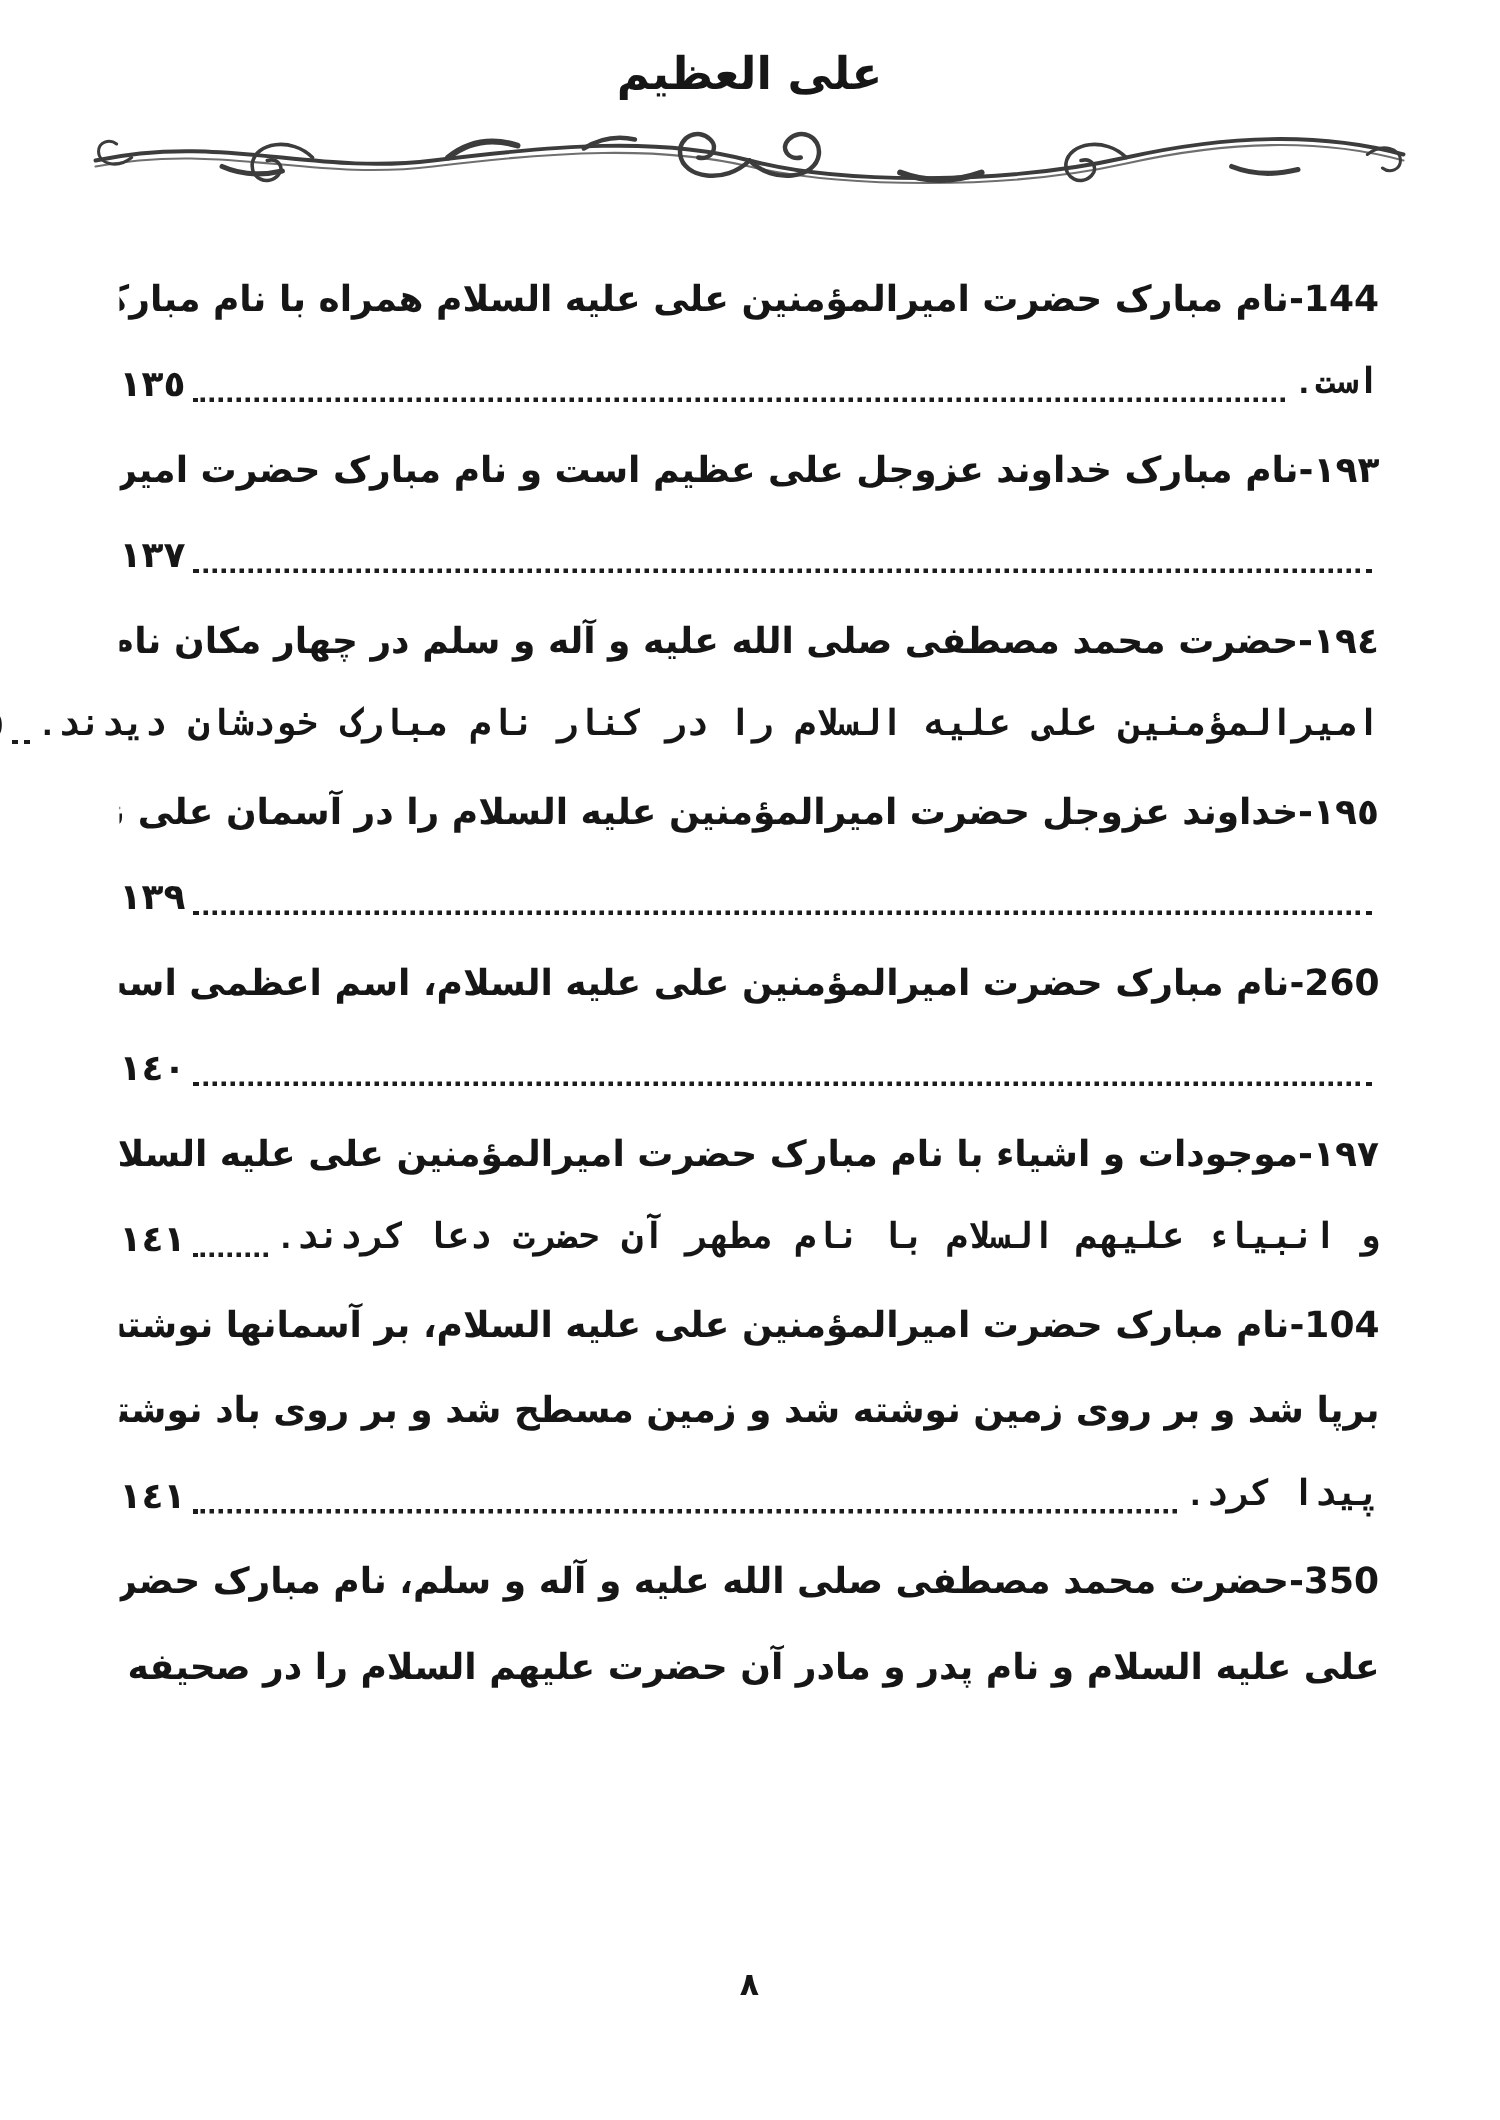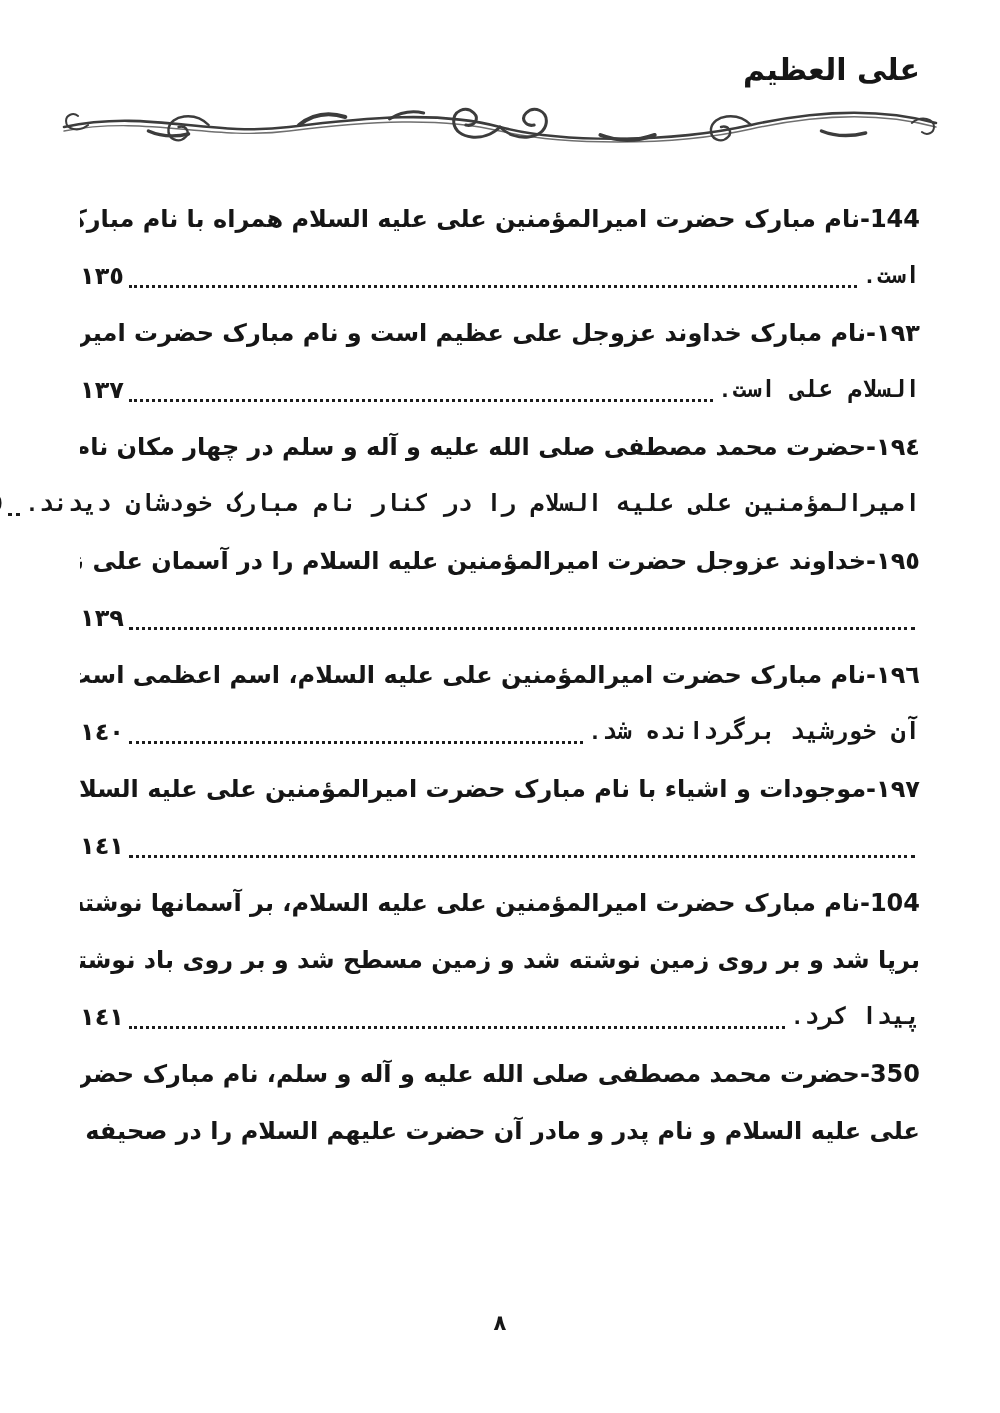--- a/index.html
+++ b/index.html
@@ -9,21 +9,22 @@
     height: 1413px;
     margin: 0 auto;
     background: #ffffff;
     color: #161616;
     font-family: "DejaVu Sans", sans-serif;
     overflow: hidden;
     direction: rtl;
   }
   .inner { padding: 0 80px; }
   .title {
-    padding-top: 52px;
+    padding-top: 32px;
+    text-align: center;
     font-size: 30px;
     font-weight: 700;
     letter-spacing: 0px;
   }
   .flourish-wrap {
     margin: 10px -22px 0 -22px;
     height: 58px;
   }
   .flourish-wrap svg { display: block; width: 100%; height: 58px; }
   .toc { margin-top: 36px; }
@@ -100,21 +101,20 @@
         <div class="lastline">
           <span class="tail">است.</span>
           <span class="leader"></span>
           <span class="pnum">١٣٥</span>
         </div>
       </div>
 
       <div class="entry">
         <div class="line"><span>١٩٣-</span><span>نام مبارک خداوند عزوجل علی عظیم است و نام مبارک حضرت امیرالمؤمنین علیه</span></div>
         <div class="lastline">
-          <span class="tail">السلام علی است.</span>
           <span class="leader"></span>
           <span class="pnum">١٣٧</span>
         </div>
       </div>
 
       <div class="entry">
         <div class="line"><span>١٩٤-</span><span>حضرت محمد مصطفی صلی الله علیه و آله و سلم در چهار مکان نام مبارک حضرت</span></div>
         <div class="lastline">
           <span class="tail">امیرالمؤمنین علی علیه السلام را در کنار نام مبارک خودشان دیدند.</span>
           <span class="leader"></span>
@@ -125,31 +125,31 @@
       <div class="entry">
         <div class="line"><span>١٩٥-</span><span>خداوند عزوجل حضرت امیرالمؤمنین علیه السلام را در آسمان علی نامیده‌اند.</span></div>
         <div class="lastline">
           <span class="tail"></span>
           <span class="leader"></span>
           <span class="pnum">١٣٩</span>
         </div>
       </div>
 
       <div class="entry">
-        <div class="line"><span>١٩٦-</span><span>نام مبارک حضرت امیرالمؤمنین علی علیه السلام، اسم اعظمی است که به وسیله ی</span></div>
+        <div class="line"><span>260-</span><span>نام مبارک حضرت امیرالمؤمنین علی علیه السلام، اسم اعظمی است که به وسیله ی</span></div>
         <div class="lastline">
-          <span class="tail">آن خورشید برگردانده شد.</span>
           <span class="leader"></span>
           <span class="pnum">١٤٠</span>
         </div>
       </div>
 
       <div class="entry">
         <div class="line"><span>١٩٧-</span><span>موجودات و اشیاء با نام مبارک حضرت امیرالمؤمنین علی علیه السلام موجود شدند</span></div>
         <div class="lastline">
+          <span class="tail">و انبیاء علیهم السلام با نام مطهر آن حضرت دعا کردند.</span>
           <span class="leader"></span>
           <span class="pnum">١٤١</span>
         </div>
       </div>
 
       <div class="entry">
         <div class="line"><span>104-</span><span>نام مبارک حضرت امیرالمؤمنین علی علیه السلام، بر آسمانها نوشته شد و آسمانها</span></div>
         <div class="line"><span>برپا شد و بر روی زمین نوشته شد و زمین مسطح شد و بر روی باد نوشته شد و باد جریان</span></div>
         <div class="lastline">
           <span class="tail">پیدا کرد.</span>

